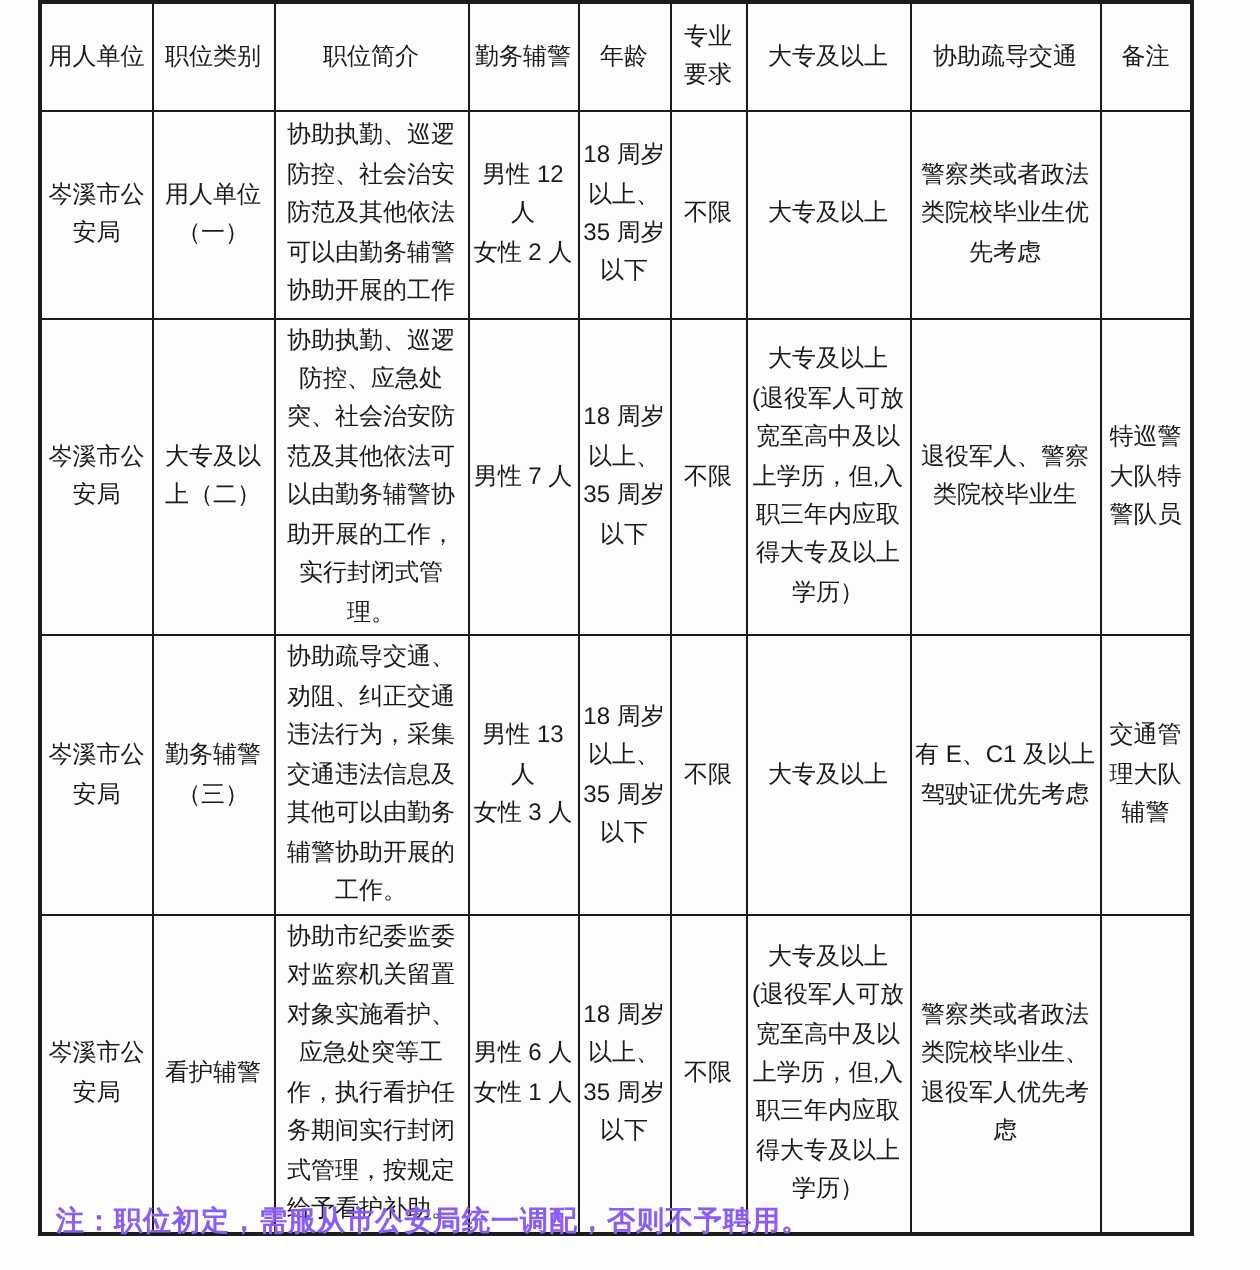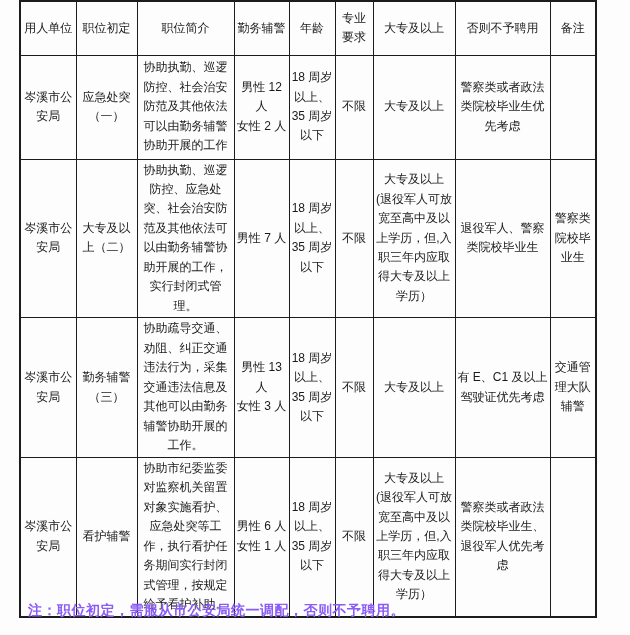--- a/index.html
+++ b/index.html
@@ -55,53 +55,53 @@
       <col style="width:55px">
         <col style="width:46px">
         <col style="width:38px">
       <col style="width:82px">
         <col style="width:95px">
         <col style="width:46px">
     </colgroup>
     <thead>
       <tr class="hdr">
         <th>用人单位</th>
-        <th>职位初定</th>
+        <th>职位类别</th>
         <th>职位简介</th>
         <th>勤务辅警</th>
         <th>年龄</th>
         <th>专业要求</th>
         <th>大专及以上</th>
-        <th>否则不予聘用</th>
+        <th>协助疏导交通</th>
         <th>备注</th>
       </tr>
     </thead>
     <tbody>
       <tr class="r1">
         <td>岑溪市公安局</td>
-        <td>应急处突（一）</td>
+        <td>用人单位（一）</td>
         <td class="desc">协助执勤、巡逻防控、社会治安防范及其他依法可以由勤务辅警协助开展的工作</td>
         <td class="count">男性 12 人
 女性 2 人</td>
         <td class="age">18 周岁以上、35 周岁以下</td>
         <td>不限</td>
         <td class="edu">大专及以上</td>
         <td>警察类或者政法类院校毕业生优先考虑</td>
         <td></td>
       </tr>
       <tr class="r2">
         <td>岑溪市公安局</td>
         <td>大专及以上（二）</td>
         <td class="desc">协助执勤、巡逻防控、应急处突、社会治安防范及其他依法可以由勤务辅警协助开展的工作，实行封闭式管理。</td>
         <td class="count">男性 7 人</td>
         <td class="age">18 周岁以上、35 周岁以下</td>
         <td>不限</td>
         <td class="edu">大专及以上 (退役军人可放宽至高中及以上学历，但,入职三年内应取得大专及以上学历）</td>
         <td>退役军人、警察类院校毕业生</td>
-        <td>警察类院校毕业生</td>
+        <td>特巡警大队特警队员</td>
       </tr>
       <tr class="r3">
         <td>岑溪市公安局</td>
         <td>勤务辅警（三）</td>
         <td class="desc">协助疏导交通、劝阻、纠正交通违法行为，采集交通违法信息及其他可以由勤务辅警协助开展的工作。</td>
         <td class="count">男性 13 人
 女性 3 人</td>
         <td class="age">18 周岁以上、35 周岁以下</td>
         <td>不限</td>
         <td class="edu">大专及以上</td>

